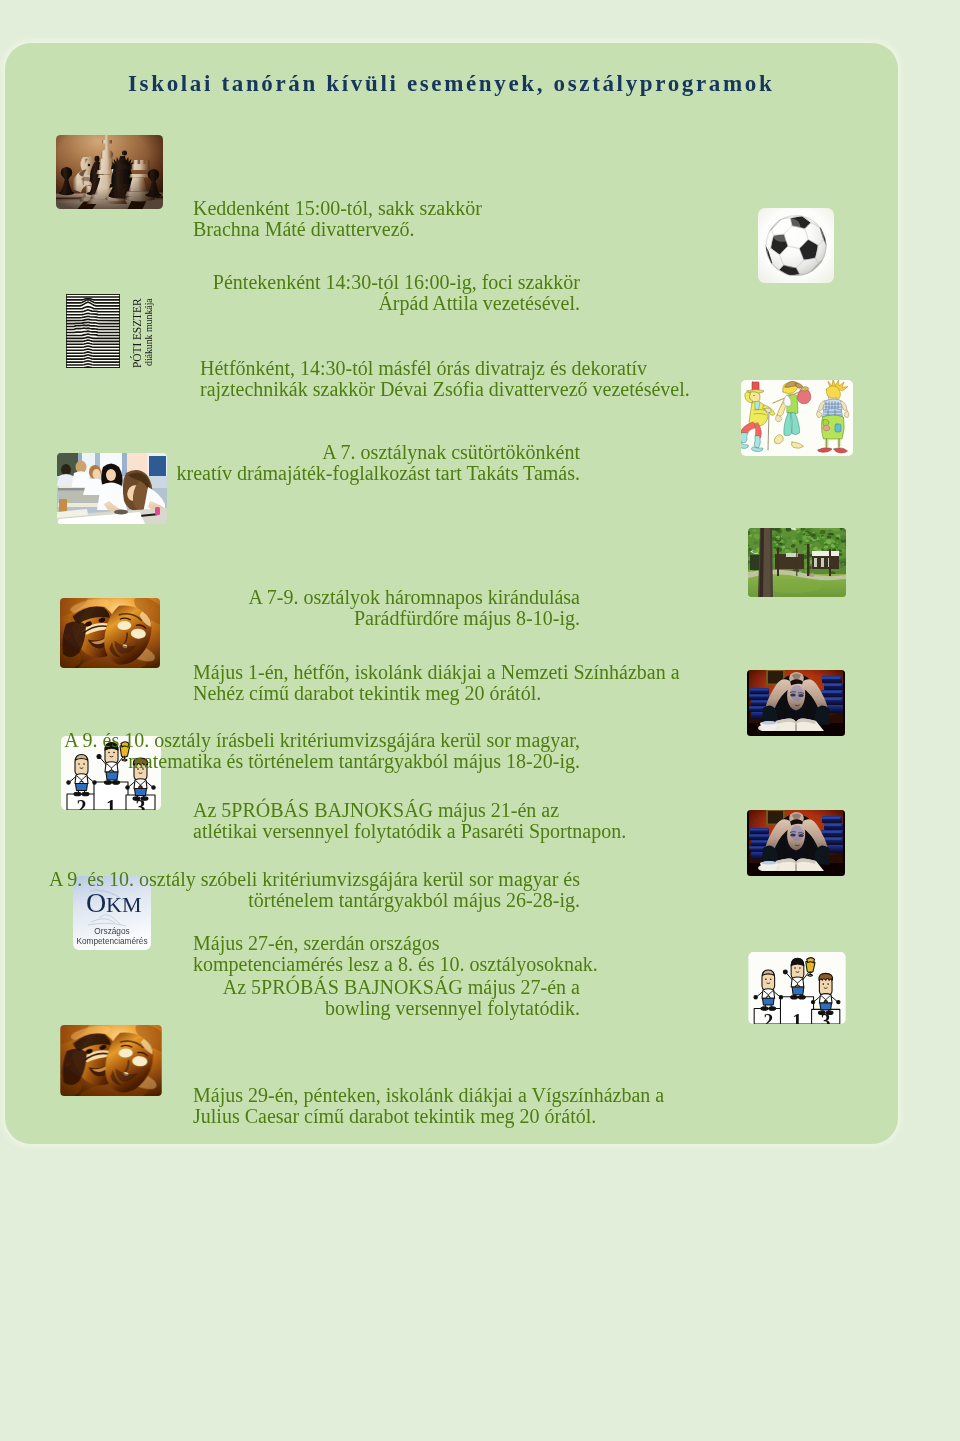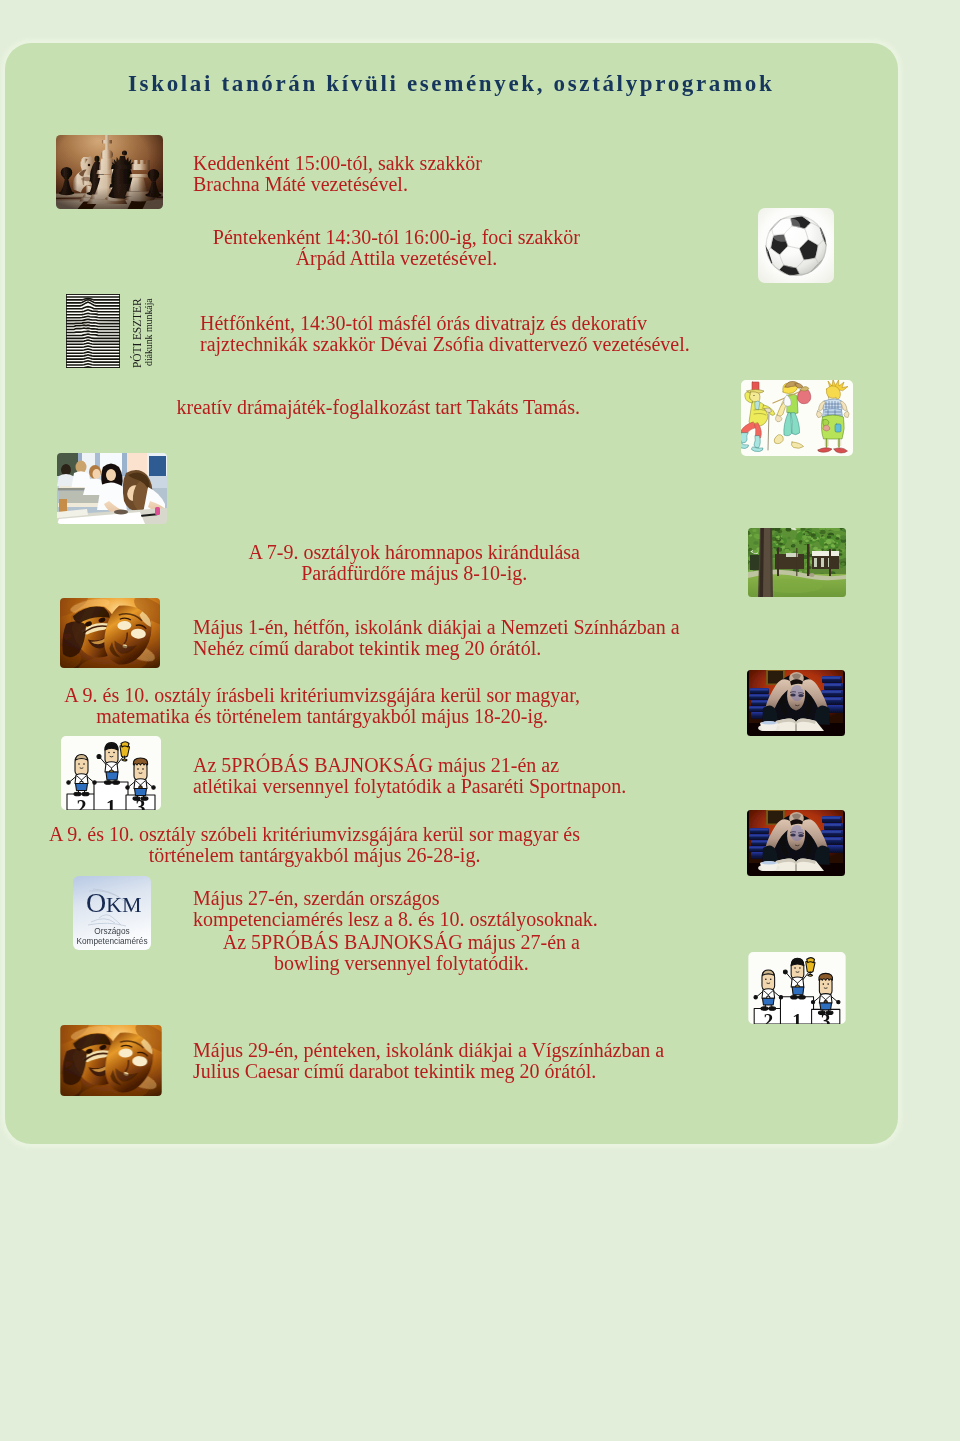--- a/index.html
+++ b/index.html
@@ -3,23 +3,23 @@
 <meta charset="utf-8">
 <title>Iskolai tanórán kívüli események, osztályprogramok</title>
 <style>
   html,body{margin:0;padding:0;}
   body{width:960px;height:1441px;background:#e3eeda;font-family:"Liberation Serif",serif;overflow:hidden;}
   #page{position:absolute;left:0;top:0;width:820px;height:1441px;background:#e3eeda;}
   #panel-glow{position:absolute;left:1px;top:39px;width:901px;height:1109px;background:#e9f3e0;border-radius:30px;filter:blur(2px);}
   #panel{position:absolute;left:5px;top:43px;width:893px;height:1101px;background:#c6e0b2;border-radius:26px;}
   #title{position:absolute;left:128px;top:71px;color:#16365c;
     font-family:"Liberation Serif",serif;font-weight:bold;font-size:23px;letter-spacing:2.65px;white-space:nowrap;}
-  .blk{position:absolute;color:#b91c1c;font-size:20px;line-height:20.8px;white-space:nowrap;}
+  .blk{position:absolute;color:#4d7c0f;font-size:20px;line-height:20.8px;white-space:nowrap;margin-top:45px;}
   .blk div{height:20.8px;}
-  .blk.r{text-align:center;}
+  .blk.r{text-align:right;}
   .pic{position:absolute;}
   .pic svg{display:block;}
 </style>
 </head>
 <body>
 
 <div id="page">
   <div id="panel-glow"></div>
   <div id="panel"></div>
   <div id="title">Iskolai tanórán kívüli események, osztályprogramok</div>
@@ -1098,31 +1098,32 @@
       </g>
       <g fill="#3c4148" font-family="'Liberation Sans',sans-serif" font-size="16.5" text-anchor="middle">
         <text x="78" y="116">Országos</text>
         <text x="78" y="135">Kompetenciamérés</text>
       </g>
     </svg>
   </div>
 
   <div class="blk" style="left:193px;top:153px">
     <div>Keddenként 15:00-tól, sakk szakkör</div>
-    <div>Brachna Máté vezetésével.</div>
+    <div>Brachna Máté divattervező.</div>
   </div>
   <div class="blk r" style="right:240px;top:227px">
     <div>Péntekenként 14:30-tól 16:00-ig, foci szakkör</div>
     <div>Árpád Attila vezetésével.</div>
   </div>
   <div class="blk" style="left:200px;top:313px">
     <div>Hétfőnként, 14:30-tól másfél órás divatrajz és dekoratív</div>
     <div>rajztechnikák szakkör Dévai Zsófia divattervező vezetésével.</div>
   </div>
   <div class="blk r" style="right:240px;top:397px">
+    <div>A 7. osztálynak csütörtökönként</div>
     <div>kreatív drámajáték-foglalkozást tart Takáts Tamás.</div>
   </div>
   <div class="blk r" style="right:240px;top:542px">
     <div>A 7-9. osztályok háromnapos kirándulása</div>
     <div>Parádfürdőre május 8-10-ig.</div>
   </div>
   <div class="blk" style="left:193px;top:617px">
     <div>Május 1-én, hétfőn, iskolánk diákjai a Nemzeti Színházban a</div>
     <div>Nehéz című darabot tekintik meg 20 órától.</div>
   </div>

